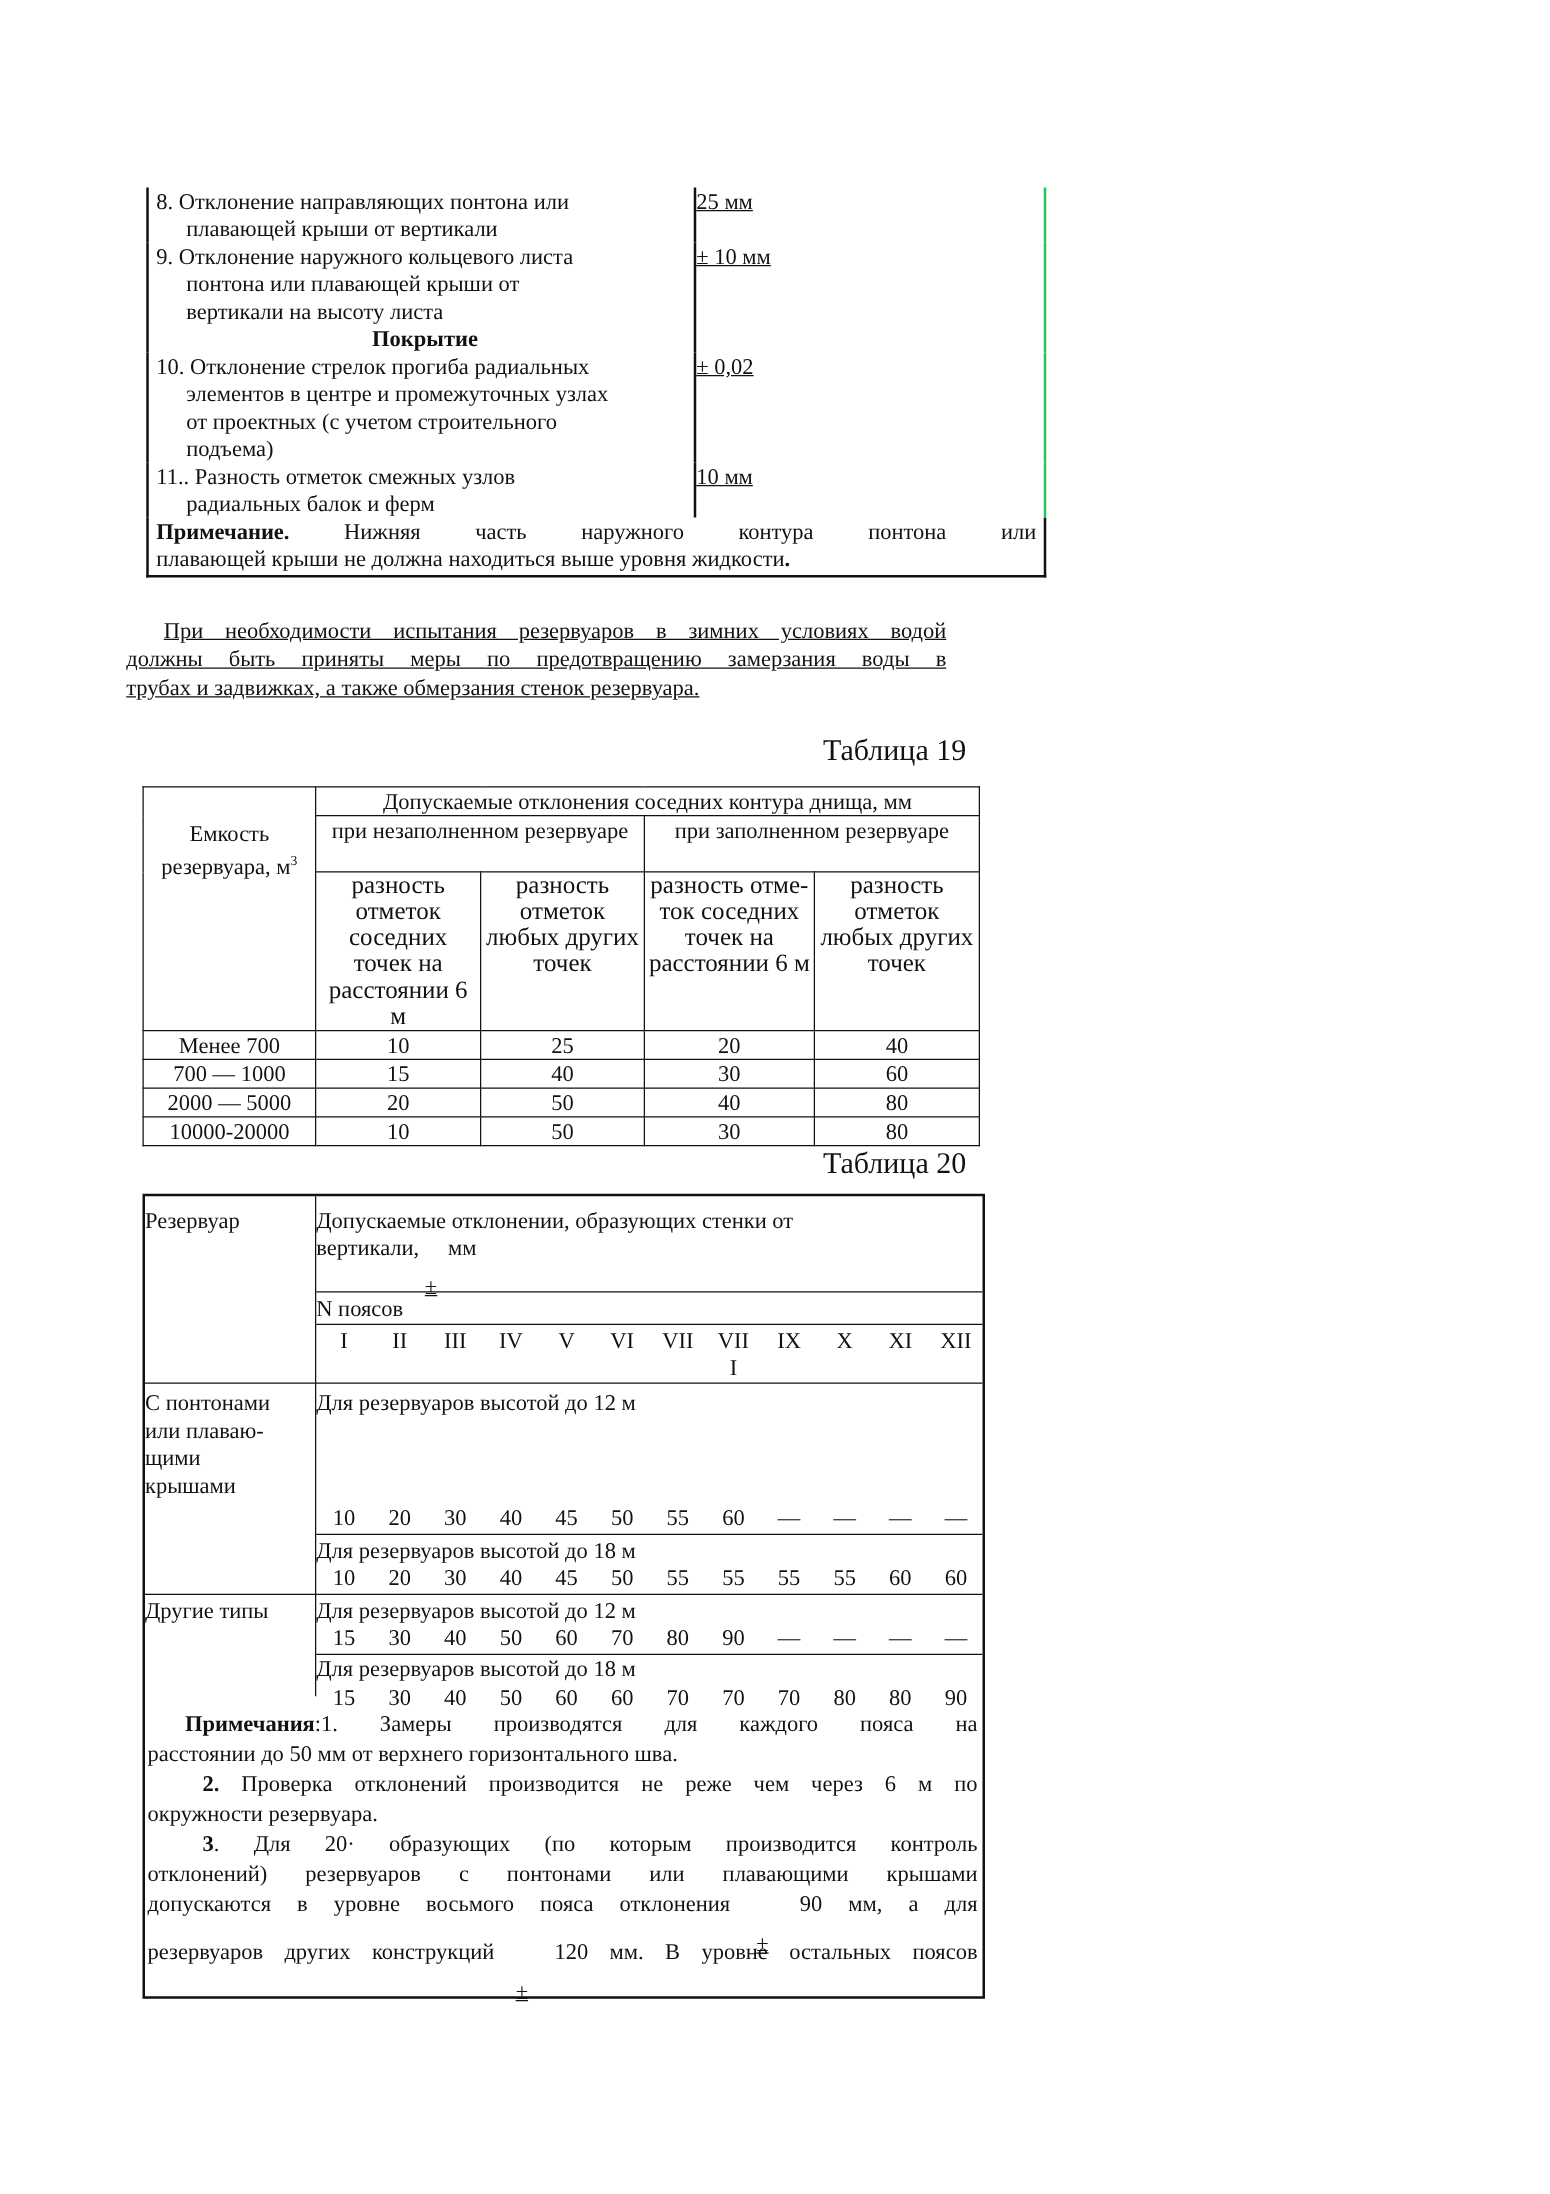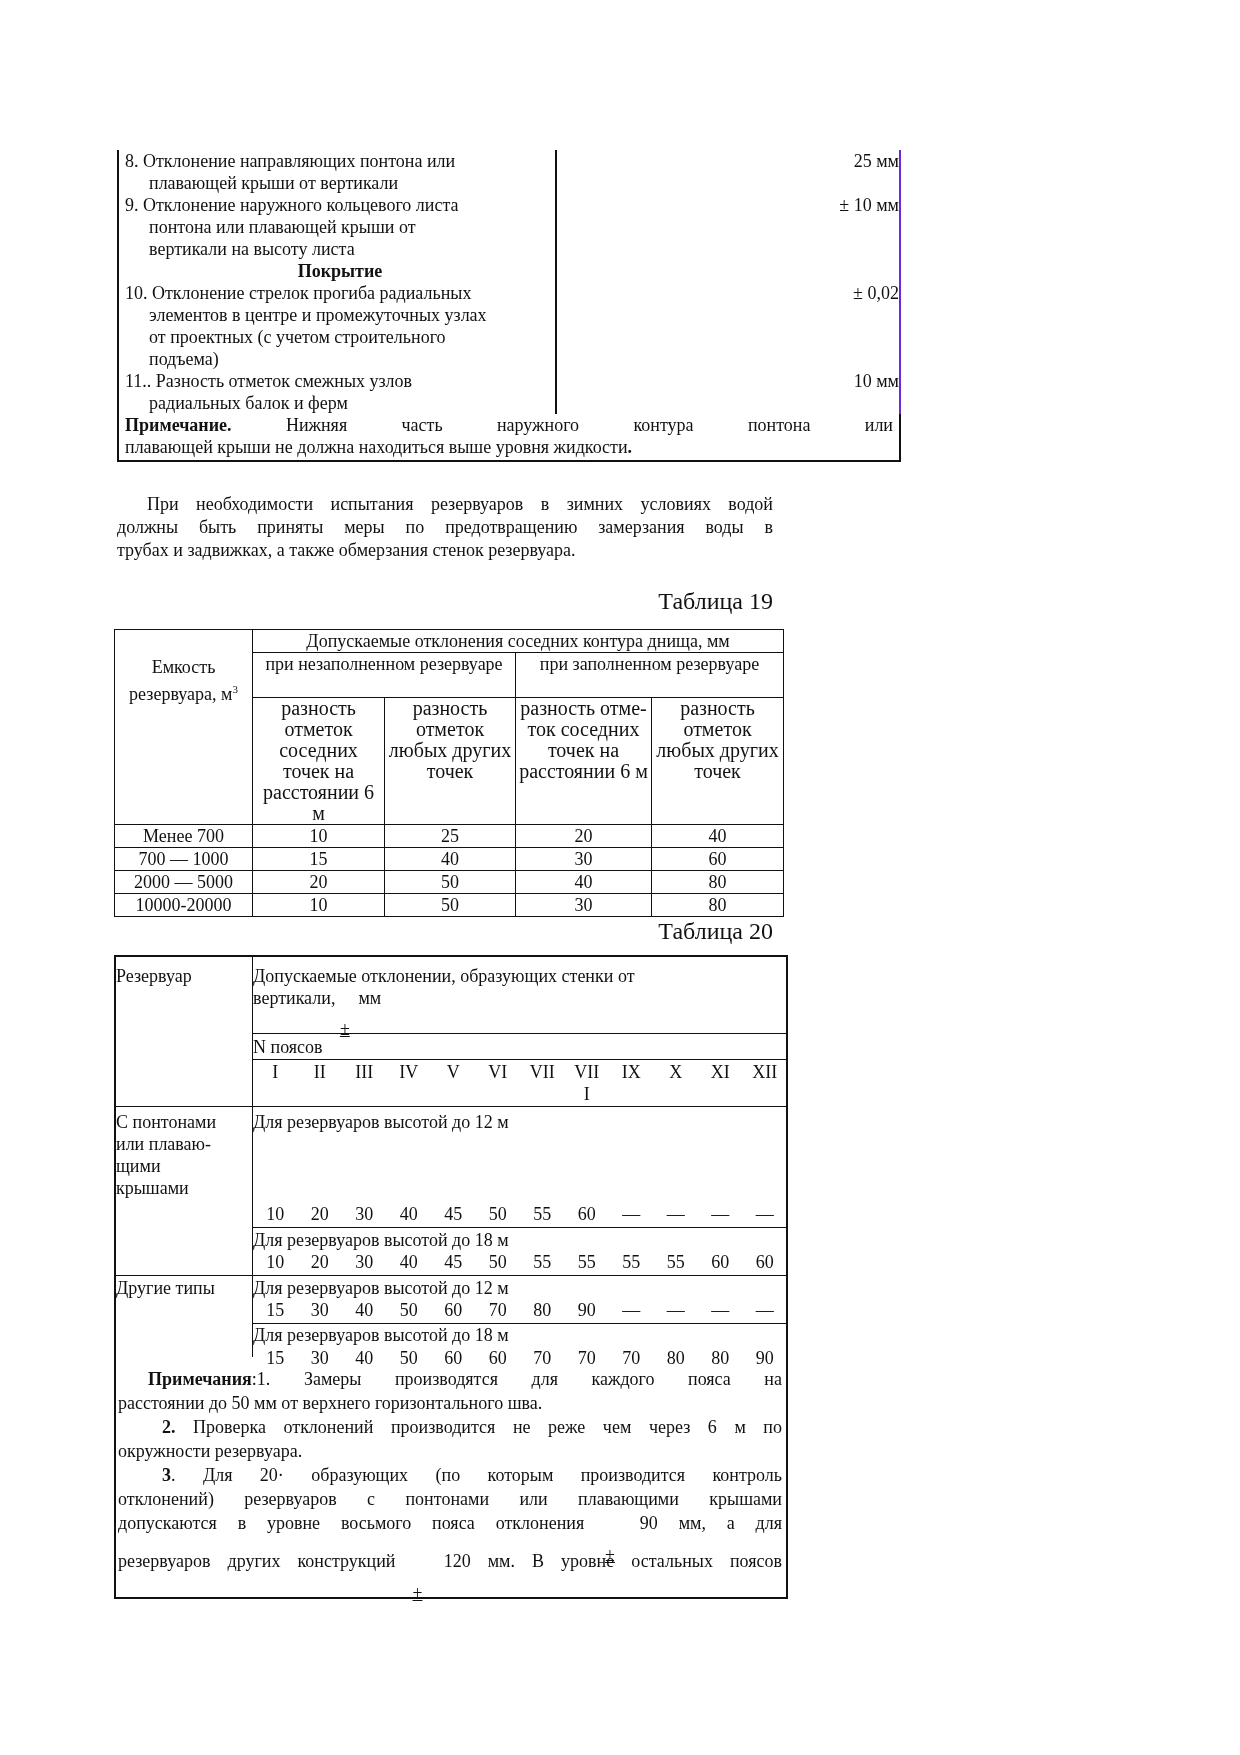--- a/index.html
+++ b/index.html
@@ -1,26 +1,26 @@
 <!DOCTYPE html>
 <html><head>
 <meta charset="utf-8">
 <style>
   html, body { margin: 0; padding: 0; background: #ffffff; }
   body { width: 1240px; height: 1755px; position: relative; font-family: "Liberation Serif", "DejaVu Serif", serif; color: #111; font-size: 18px; line-height: 22px; }
   .abs { position: absolute; }
   
-  .t0 { left: 117px; top: 150px; width: 784px; }
+  .t0 { left: 117px; top: 150px; width: 720px; }
   .t0-row { display: flex; }
   .t0-l { width: 430px; padding-left: 6px; border-left: 2px solid #111; }
-  .t0-r { flex: 1; text-align: right; border-left: 2px solid #111; border-right: 2px solid #6d28d9; }
+  .t0-r { flex: 1; text-align: left; border-left: 2px solid #111; border-right: 2px solid #22c55e; text-decoration: underline; }
   .t0-sec { text-align: center; font-weight: bold; }
   .t0-note { border: 2px solid #111; border-top: none; padding: 0 6px 2px 6px; text-align: justify; text-align-last: left; }
   .t0-note .nl1 { display: block; text-align: justify; text-align-last: justify; }
-  .para { left: 117px; top: 493px; width: 656px; text-align: justify; line-height: 23px; }
+  .para { left: 101px; top: 493px; width: 656px; text-align: justify; line-height: 23px; text-decoration: underline; }
   .para .p1 { text-indent: 30px; text-align-last: justify; display:block; }
   .caption { right: 467px; font-size: 24px; }
   table.grid { border-collapse: collapse; position: absolute; }
   table.grid td { border: 1.5px solid #111; text-align: center; vertical-align: top; padding: 0 2px; }
   .small { font-size: 20px; line-height: 21px; }
   .t20 { left: 114px; top: 955px; width: 670px; border: 2px solid #111; height: 640px; }
   .t20 .colsep { position: absolute; left: 136px; top: 0; width: 0; border-left: 1.5px solid #111; }
   .t20 .hline { position: absolute; border-top: 1.5px solid #111; }
   .nums { position: absolute; display: flex; }
   .nums span { width: 44.5px; text-align: center; }

